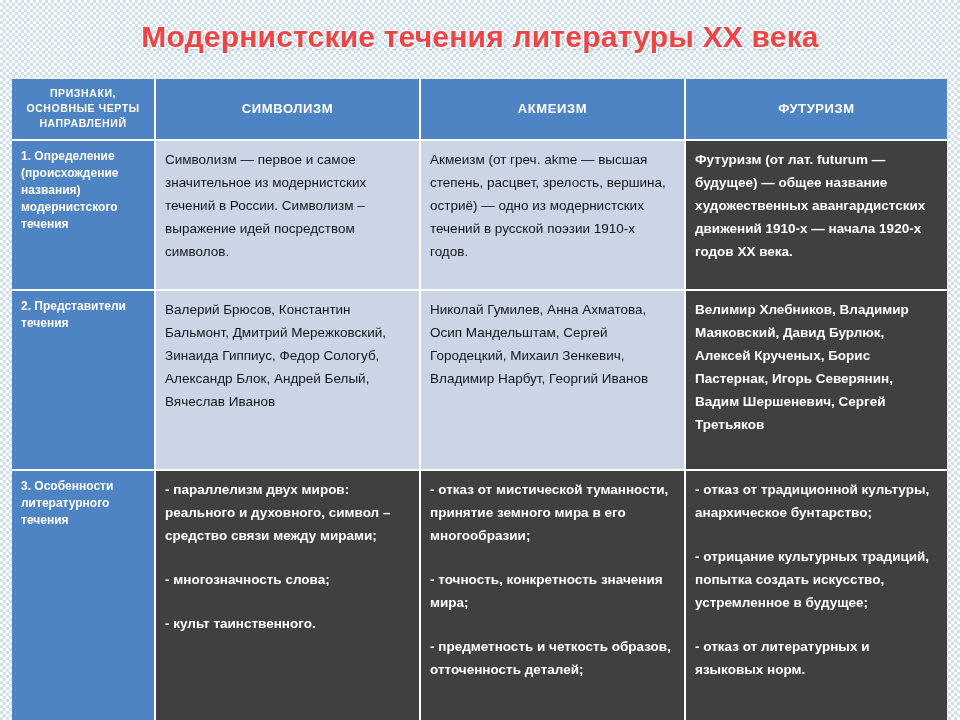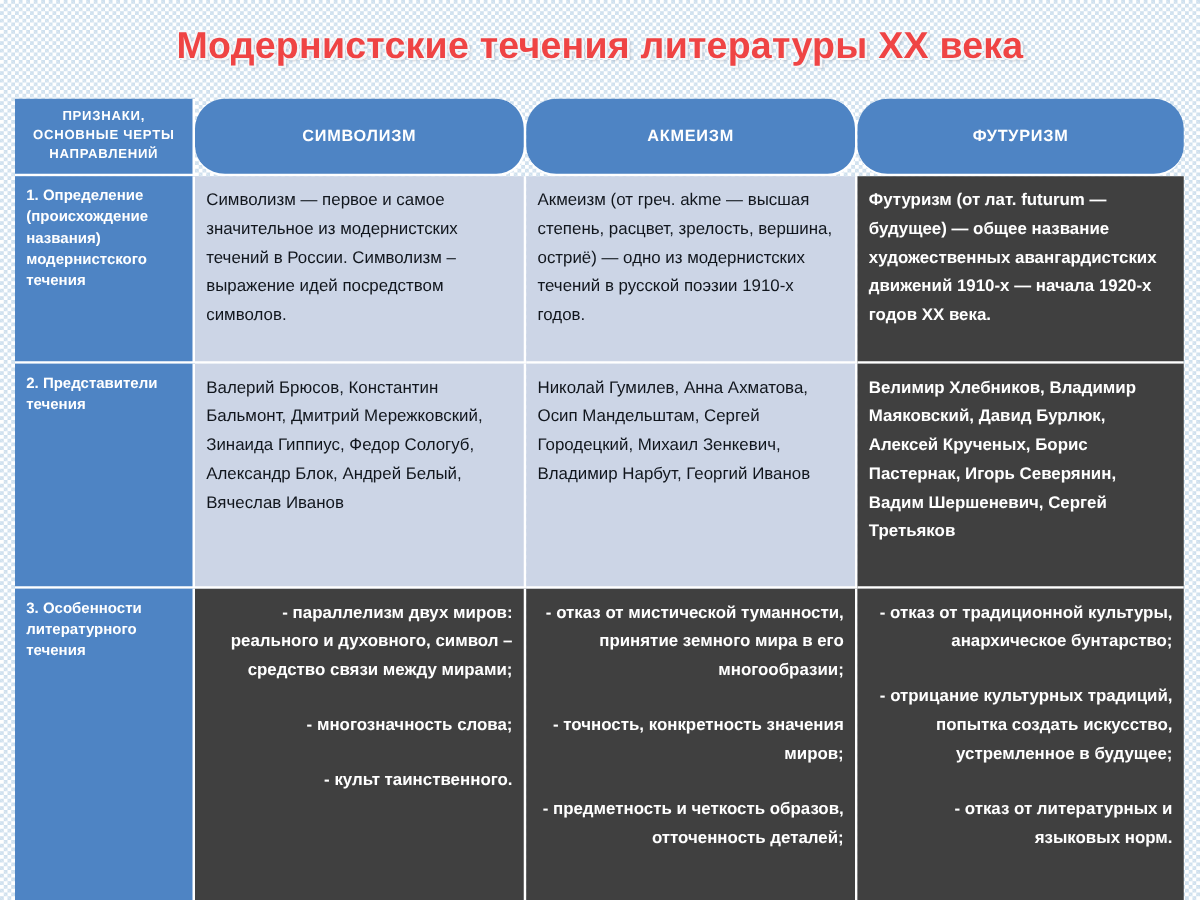--- a/index.html
+++ b/index.html
@@ -91,21 +91,20 @@
     height: 62px;
   }
   th.head-label {
     font-size: 10.5px;
     line-height: 15px;
     padding-left: 6px;
     padding-right: 6px;
   }
   th.head-col {
     font-size: 13px;
-    border-radius: 24px;
   }
 
   
   td.rowlabel {
     background: #4e84c4;
     color: #ffffff;
     font-size: 12px;
     font-weight: bold;
     line-height: 17px;
     padding-top: 9px;
@@ -121,21 +120,21 @@
   
   td.blue {
     background: #404040;
     color: #ffffff;
     font-size: 13.5px;
     font-weight: bold;
     line-height: 23px;
   }
 
   p.ln { margin: 0; }
-  p.gap { margin: 0 0 21px 0; text-align: right; }
+  p.gap { margin: 0 0 21px 0; }
   p.gap:last-child { margin-bottom: 0; }
 
   
   tr.r1 td { height: 150px; }
   tr.r2 td { height: 180px; }
   tr.r3 td { height: 258px; }
 </style>
 </head>
 <body>
 
@@ -177,21 +176,21 @@
 
         <tr class="r3">
           <td class="rowlabel">3. Особенности литературного течения</td>
           <td class="blue">
             <p class="ln gap">- параллелизм двух миров: реального и духовного, символ – средство связи между мирами;</p>
             <p class="ln gap">- многозначность слова;</p>
             <p class="ln gap">- культ таинственного.</p>
           </td>
           <td class="blue">
             <p class="ln gap">- отказ от мистической туманности, принятие земного мира в его многообразии;</p>
-            <p class="ln gap">- точность,  конкретность значения миров;</p>
+            <p class="ln gap">- точность,  конкретность значения мира;</p>
             <p class="ln gap">- предметность и четкость образов, отточенность деталей;</p>
           </td>
           <td class="blue">
             <p class="ln gap">- отказ от традиционной культуры, анархическое бунтарство;</p>
             <p class="ln gap">- отрицание культурных традиций, попытка создать искусство, устремленное в будущее;</p>
             <p class="ln gap">- отказ от литературных и языковых норм.</p>
           </td>
         </tr>
       </tbody>
     </table>

